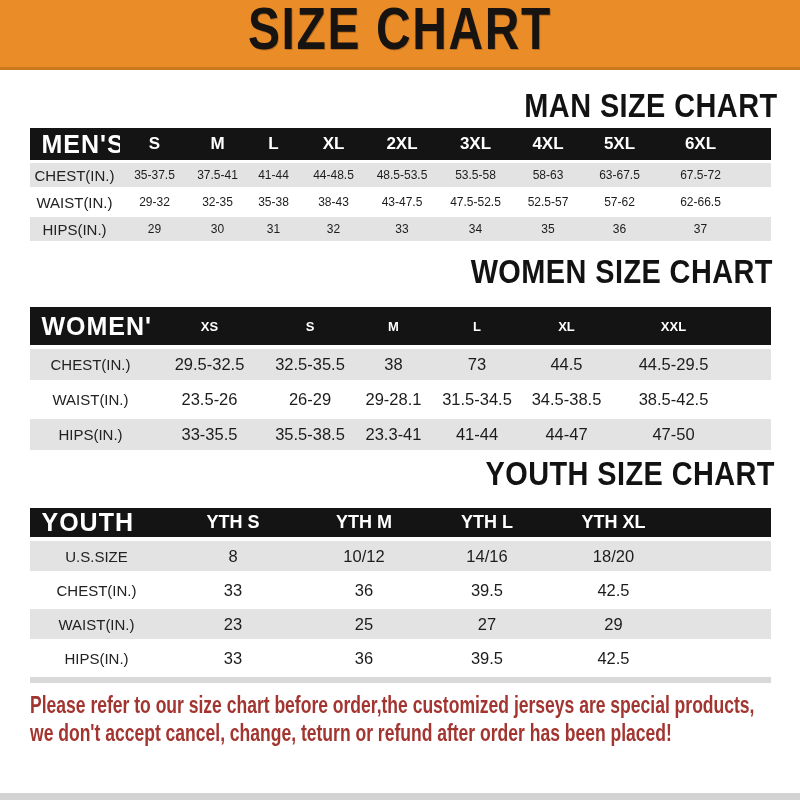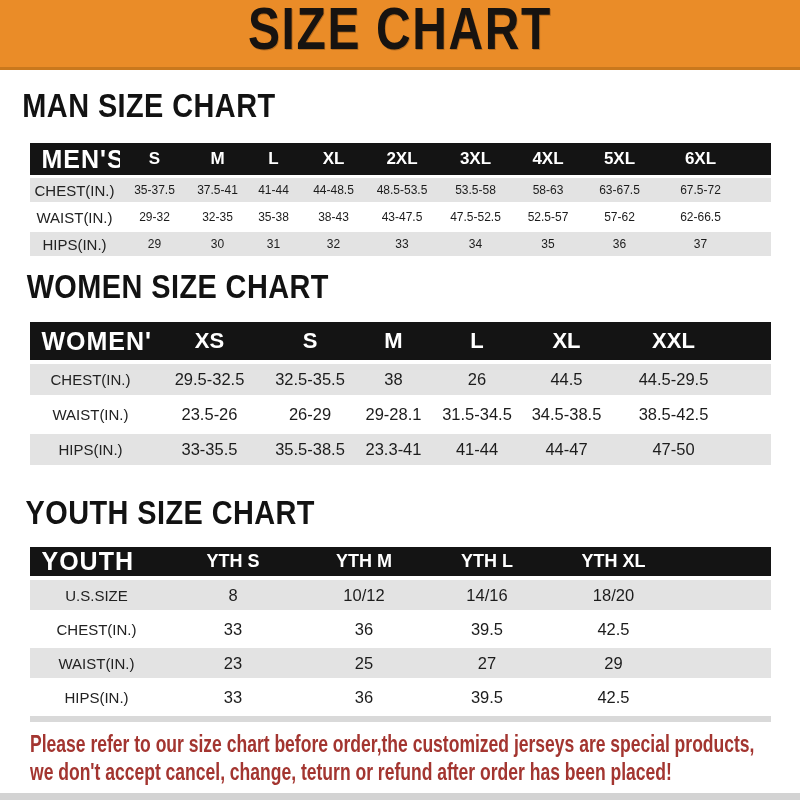--- a/index.html
+++ b/index.html
@@ -16,39 +16,39 @@
     background: #EA8C28;
     border-bottom: 3px solid #C9781D;
     display: flex; justify-content: center;
   }
   .banner-title {
     font-size: 60px; font-weight: bold; letter-spacing: 2px;
     color: #171310; white-space: nowrap;
     transform: scaleX(0.80); margin-top: -6px;
     text-shadow: 1px 1px 0 rgba(80,40,0,0.30);
   }
-  .section-title { text-align: left; font-weight: bold; font-size: 34px; color: #121212; line-height: 39px; }
+  .section-title { text-align: right; font-weight: bold; font-size: 34px; color: #121212; line-height: 39px; }
   .section-title > span { display: inline-block; transform: scaleX(0.85); white-space: nowrap; letter-spacing: 0.5px; }
   .title-man   { margin-top: 16px; }
   .title-women { margin-top: 8px; }
-  .title-youth { margin-top: 24px; }
+  .title-youth { }
 
   .size-table {
     width: 741px; margin: 0 auto;
     border-collapse: separate; table-layout: fixed;
   }
-  .men   { border-spacing: 0 3px; margin-top: 15px; }
+  .men   { border-spacing: 0 3px; margin-top: 0; }
   .women { border-spacing: 0 4px; margin-top: 12px; }
   .youth { border-spacing: 0 4px; margin-top: 11px; }
 
   .size-table th, .size-table td { padding: 0; text-align: center; overflow: hidden; white-space: nowrap; }
   .hdr th { background: #141414; color: #ffffff; font-weight: bold; }
   th.corner { text-align: left; padding-left: 12px; font-size: 25px; letter-spacing: 1px; }
   .men   .hdr th { height: 32px; font-size: 17px; }
-  .women .hdr th { height: 38px; font-size: 22px; }
+  .women .hdr th { height: 38px; font-size: 13px; }
   .youth .hdr th { height: 24px; font-size: 18px; }
   .men   .hdr th.corner, .women .hdr th.corner, .youth .hdr th.corner { font-size: 25px; }
 
   .men   td { height: 24px; font-size: 12px; }
   .women td { height: 31px; font-size: 16.5px; }
   .youth td { height: 30px; font-size: 16.5px; text-align: center; }
   td { color: #1c1c1c; }
   td.rowlbl { font-size: 15px; color: #222222; }
   tr.gray  td { background: #E3E3E3; }
   tr.white td { background: #ffffff; }
@@ -167,21 +167,21 @@
     <th>L</th>
     <th>XL</th>
     <th>XXL</th>
     <th></th>
   </tr>
   <tr class="gray">
     <td class="rowlbl">CHEST(IN.)</td>
     <td>29.5-32.5</td>
     <td>32.5-35.5</td>
     <td>38</td>
-    <td>26</td>
+    <td>73</td>
     <td>44.5</td>
     <td>44.5-29.5</td>
     <td></td>
   </tr>
   <tr class="white">
     <td class="rowlbl">WAIST(IN.)</td>
     <td>23.5-26</td>
     <td>26-29</td>
     <td>29-28.1</td>
     <td>31.5-34.5</td>

